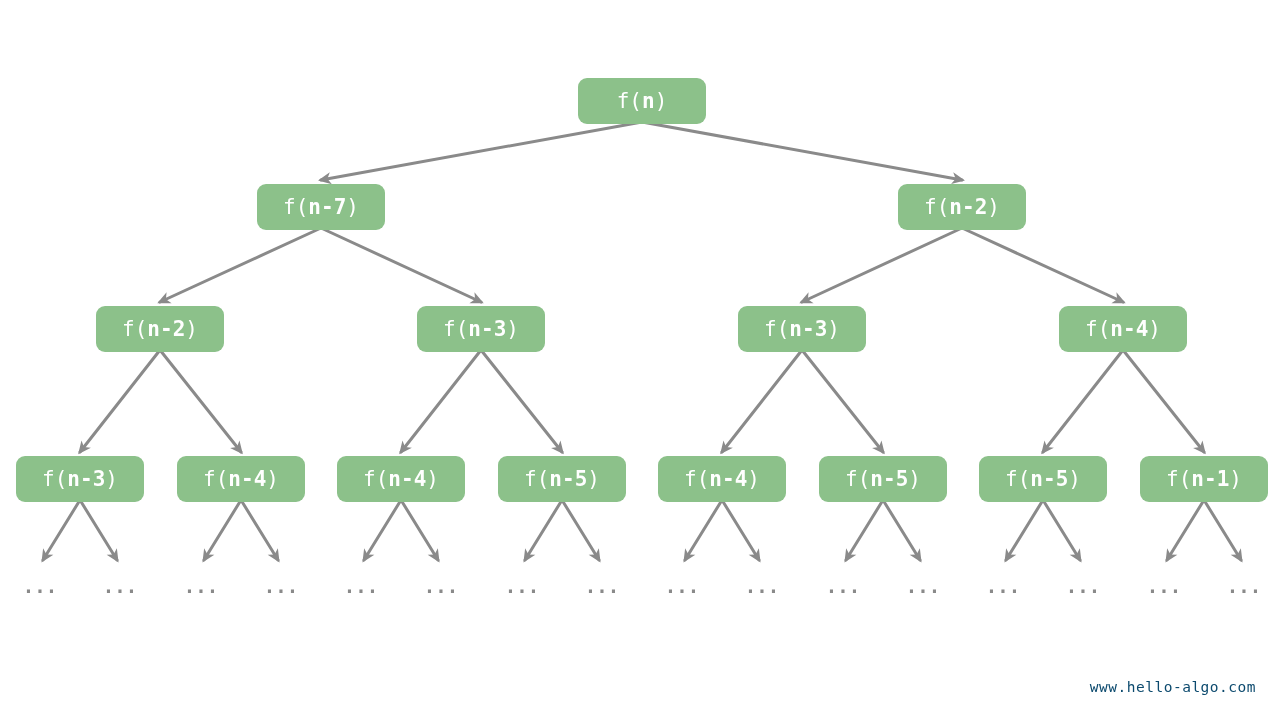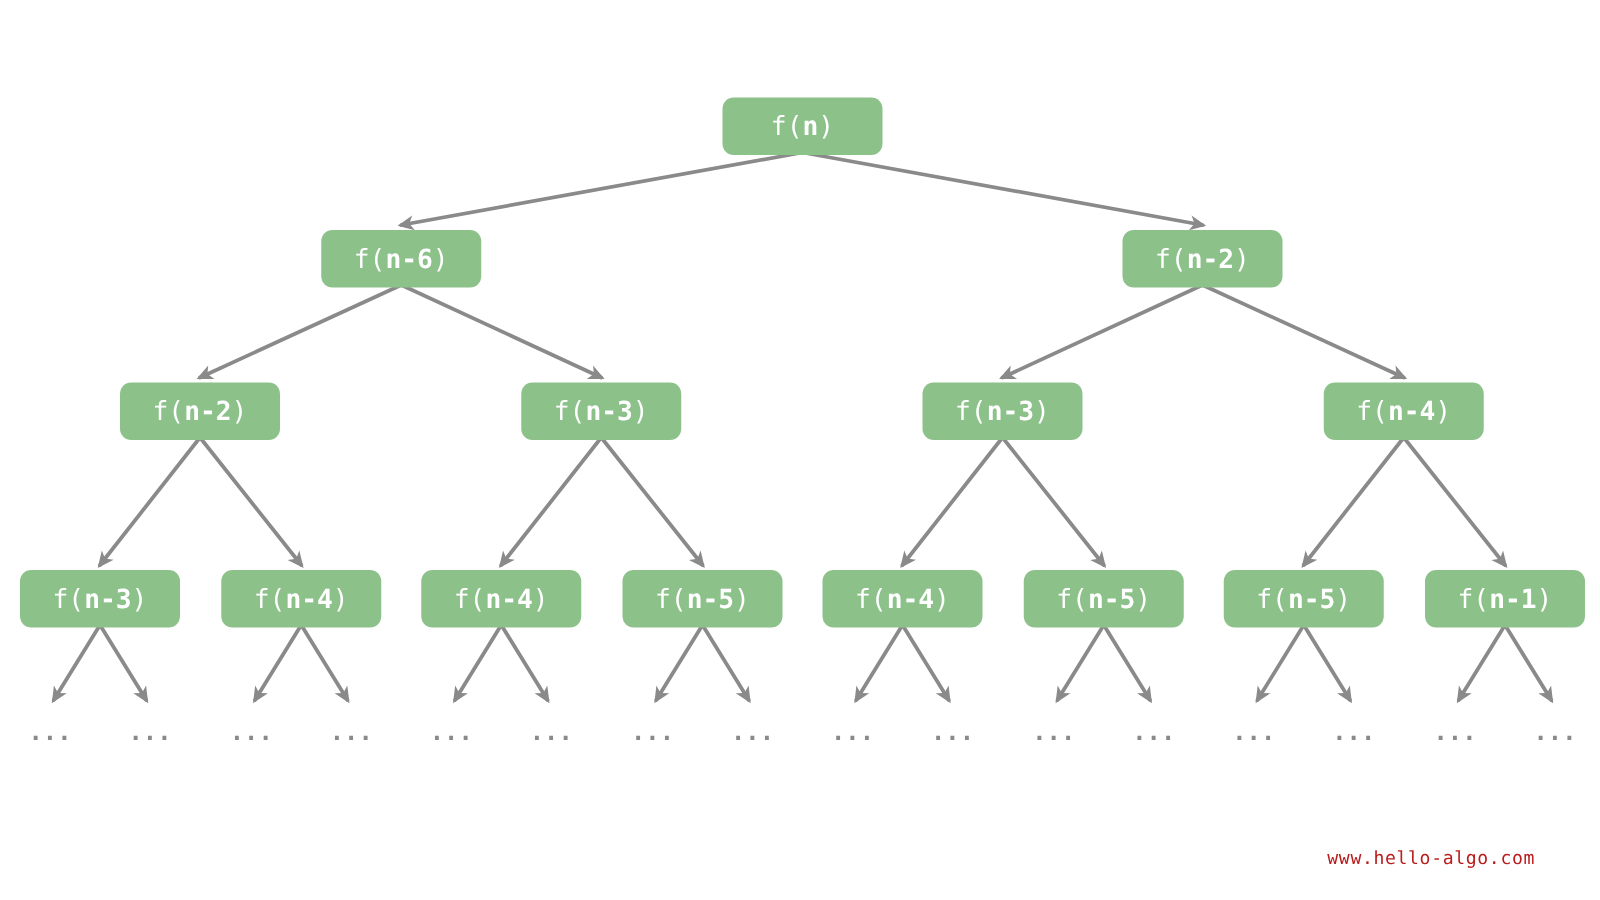--- a/index.html
+++ b/index.html
@@ -34,24 +34,24 @@
     height: 20px;
     line-height: 20px;
     text-align: center;
     font-size: 19px;
     font-weight: bold;
     letter-spacing: 0px;
     user-select: none;
   }
   .watermark {
     position: absolute;
-    right: 52px;
+    right: 24px;
     top: 679px;
     font-size: 14.5px;
-    color: #b91c1c;
+    color: #0c4a6e;
     letter-spacing: 0.5px;
   }
 </style>
 </head>
 <body>
 
 <div class="canvas">
   <svg id="edges-layer" xmlns="http://www.w3.org/2000/svg" viewBox="0 0 1280 720">
       <defs>
         <marker id="arrowhead" markerUnits="userSpaceOnUse" markerWidth="16" markerHeight="14" refX="11" refY="7" orient="auto">
@@ -90,21 +90,21 @@
       <line x1="1204" y1="500" x2="1241" y2="560" stroke="#8a8a8a" stroke-width="3" stroke-linecap="round" marker-end="url(#arrowhead)"></line>
     </svg>
   <div id="nodes-layer">
       <div class="node" style="left: 578px; top: 78px; width: 128px; height: 46px; background: rgb(140, 193, 138); color: rgb(255, 255, 255);">
         <span>f(</span>
         <span class="arg">n</span>
         <span>)</span>
       </div>
       <div class="node" style="left: 257px; top: 184px; width: 128px; height: 46px; background: rgb(140, 193, 138); color: rgb(255, 255, 255);">
         <span>f(</span>
-        <span class="arg">n-6</span>
+        <span class="arg">n-7</span>
         <span>)</span>
       </div>
       <div class="node" style="left: 898px; top: 184px; width: 128px; height: 46px; background: rgb(140, 193, 138); color: rgb(255, 255, 255);">
         <span>f(</span>
         <span class="arg">n-2</span>
         <span>)</span>
       </div>
       <div class="node" style="left: 96px; top: 306px; width: 128px; height: 46px; background: rgb(140, 193, 138); color: rgb(255, 255, 255);">
         <span>f(</span>
         <span class="arg">n-2</span>

